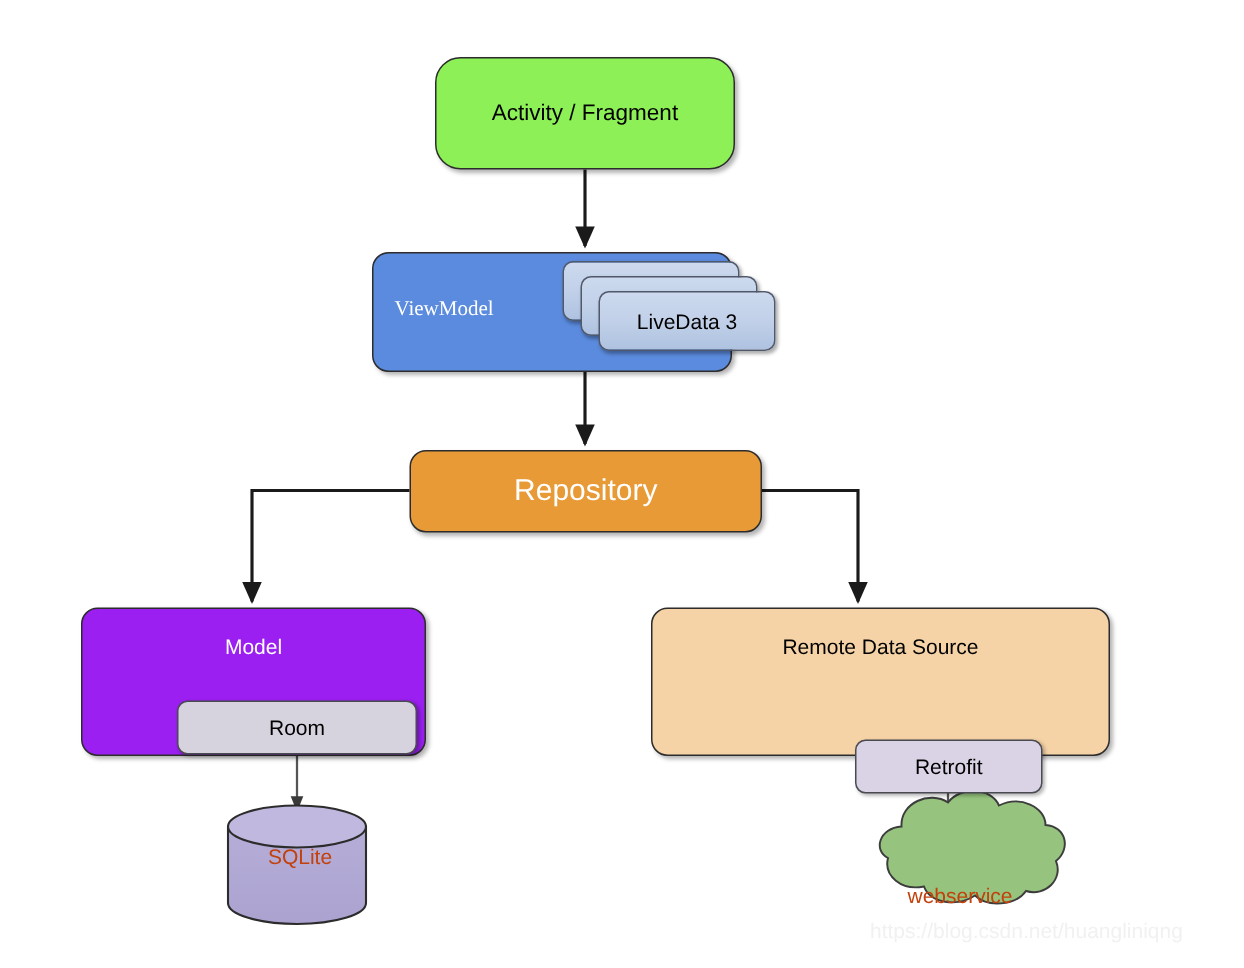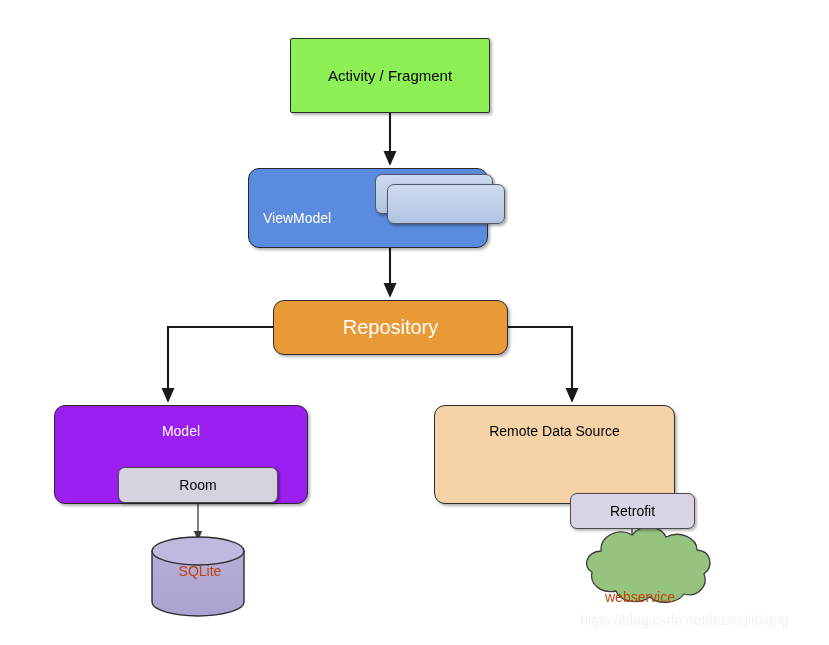--- a/index.html
+++ b/index.html
@@ -28,40 +28,41 @@
     align-items: center;
     text-align: center;
   }
 
   
   #activity-fragment {
     left: 290px; top: 38px;
     width: 200px; height: 75px;
     background: #8CF056;
     border: 1.4px solid #2c2c2c;
-    border-radius: 2px;
+    border-radius: 17px;
     color: #000000;
     font-size: 15px;
     box-shadow: 2px 2px 3px rgba(0,0,0,0.30);
   }
 
   
   #viewmodel {
     left: 248px; top: 168px;
     width: 240px; height: 80px;
     background: #5B8BDE;
     border: 1.4px solid #2c2c2c;
     border-radius: 11px;
     box-shadow: 2px 2px 3px rgba(0,0,0,0.30);
   }
   #viewmodel-label {
     position: absolute;
-    left: 14px; top: 41px;
+    left: 14px; top: 30px;
     color: #ffffff;
     font-size: 14px;
+    font-family: Liberation Serif, serif;
   }
   .livedata-card {
     position: absolute;
     width: 118px;
     height: 40px;
     border: 1.2px solid #50586b;
     border-radius: 7px;
     background: linear-gradient(to bottom, #ccd9ee 0%, #c2d1e9 48%, #aec2e0 100%);
     box-shadow: 1.5px 1.5px 2.5px rgba(0,0,0,0.32);
     display: flex;
@@ -83,21 +84,21 @@
     border: 1.4px solid #2c2c2c;
     border-radius: 11px;
     color: #ffffff;
     font-size: 20px;
     box-shadow: 2px 2px 3px rgba(0,0,0,0.30);
   }
 
   
   #model {
     left: 54px; top: 405px;
-    width: 254px; height: 99px;
+    width: 230px; height: 99px;
     background: #9A1FF0;
     border: 1.4px solid #2c2c2c;
     border-radius: 11px;
     box-shadow: 2px 2px 3px rgba(0,0,0,0.30);
   }
   #model-label {
     position: absolute;
     left: 0; right: 0; top: 17px;
     text-align: center;
     color: #ffffff;
@@ -116,21 +117,21 @@
     font-size: 14px;
     color: #000000;
     box-sizing: border-box;
     box-shadow: 1.5px 1.5px 2.5px rgba(0,0,0,0.28);
     text-align: center;
   }
 
   
   #remote-data-source {
     left: 434px; top: 405px;
-    width: 241px; height: 99px;
+    width: 306px; height: 99px;
     background: #F5D3A6;
     border: 1.4px solid #2c2c2c;
     border-radius: 11px;
     box-shadow: 2px 2px 3px rgba(0,0,0,0.30);
   }
   #remote-data-source-label {
     position: absolute;
     left: 0; right: 0; top: 17px;
     text-align: center;
     color: #000000;
@@ -233,20 +234,21 @@
   </g>
 </svg>
 
 <div class="node" id="activity-fragment">Activity / Fragment</div>
 
 <div class="node" id="viewmodel">
   <span id="viewmodel-label">ViewModel</span>
 
   <div class="livedata-card" id="livedata-card-1"></div>
   <div class="livedata-card" id="livedata-card-2"></div>
+  <div class="livedata-card" id="livedata-card-3">LiveData 3</div>
 </div>
 
 <div class="node" id="repository">Repository</div>
 
 <div class="node" id="model">
   <span id="model-label">Model</span>
 </div>
 
 <div id="room">Room</div>
 

